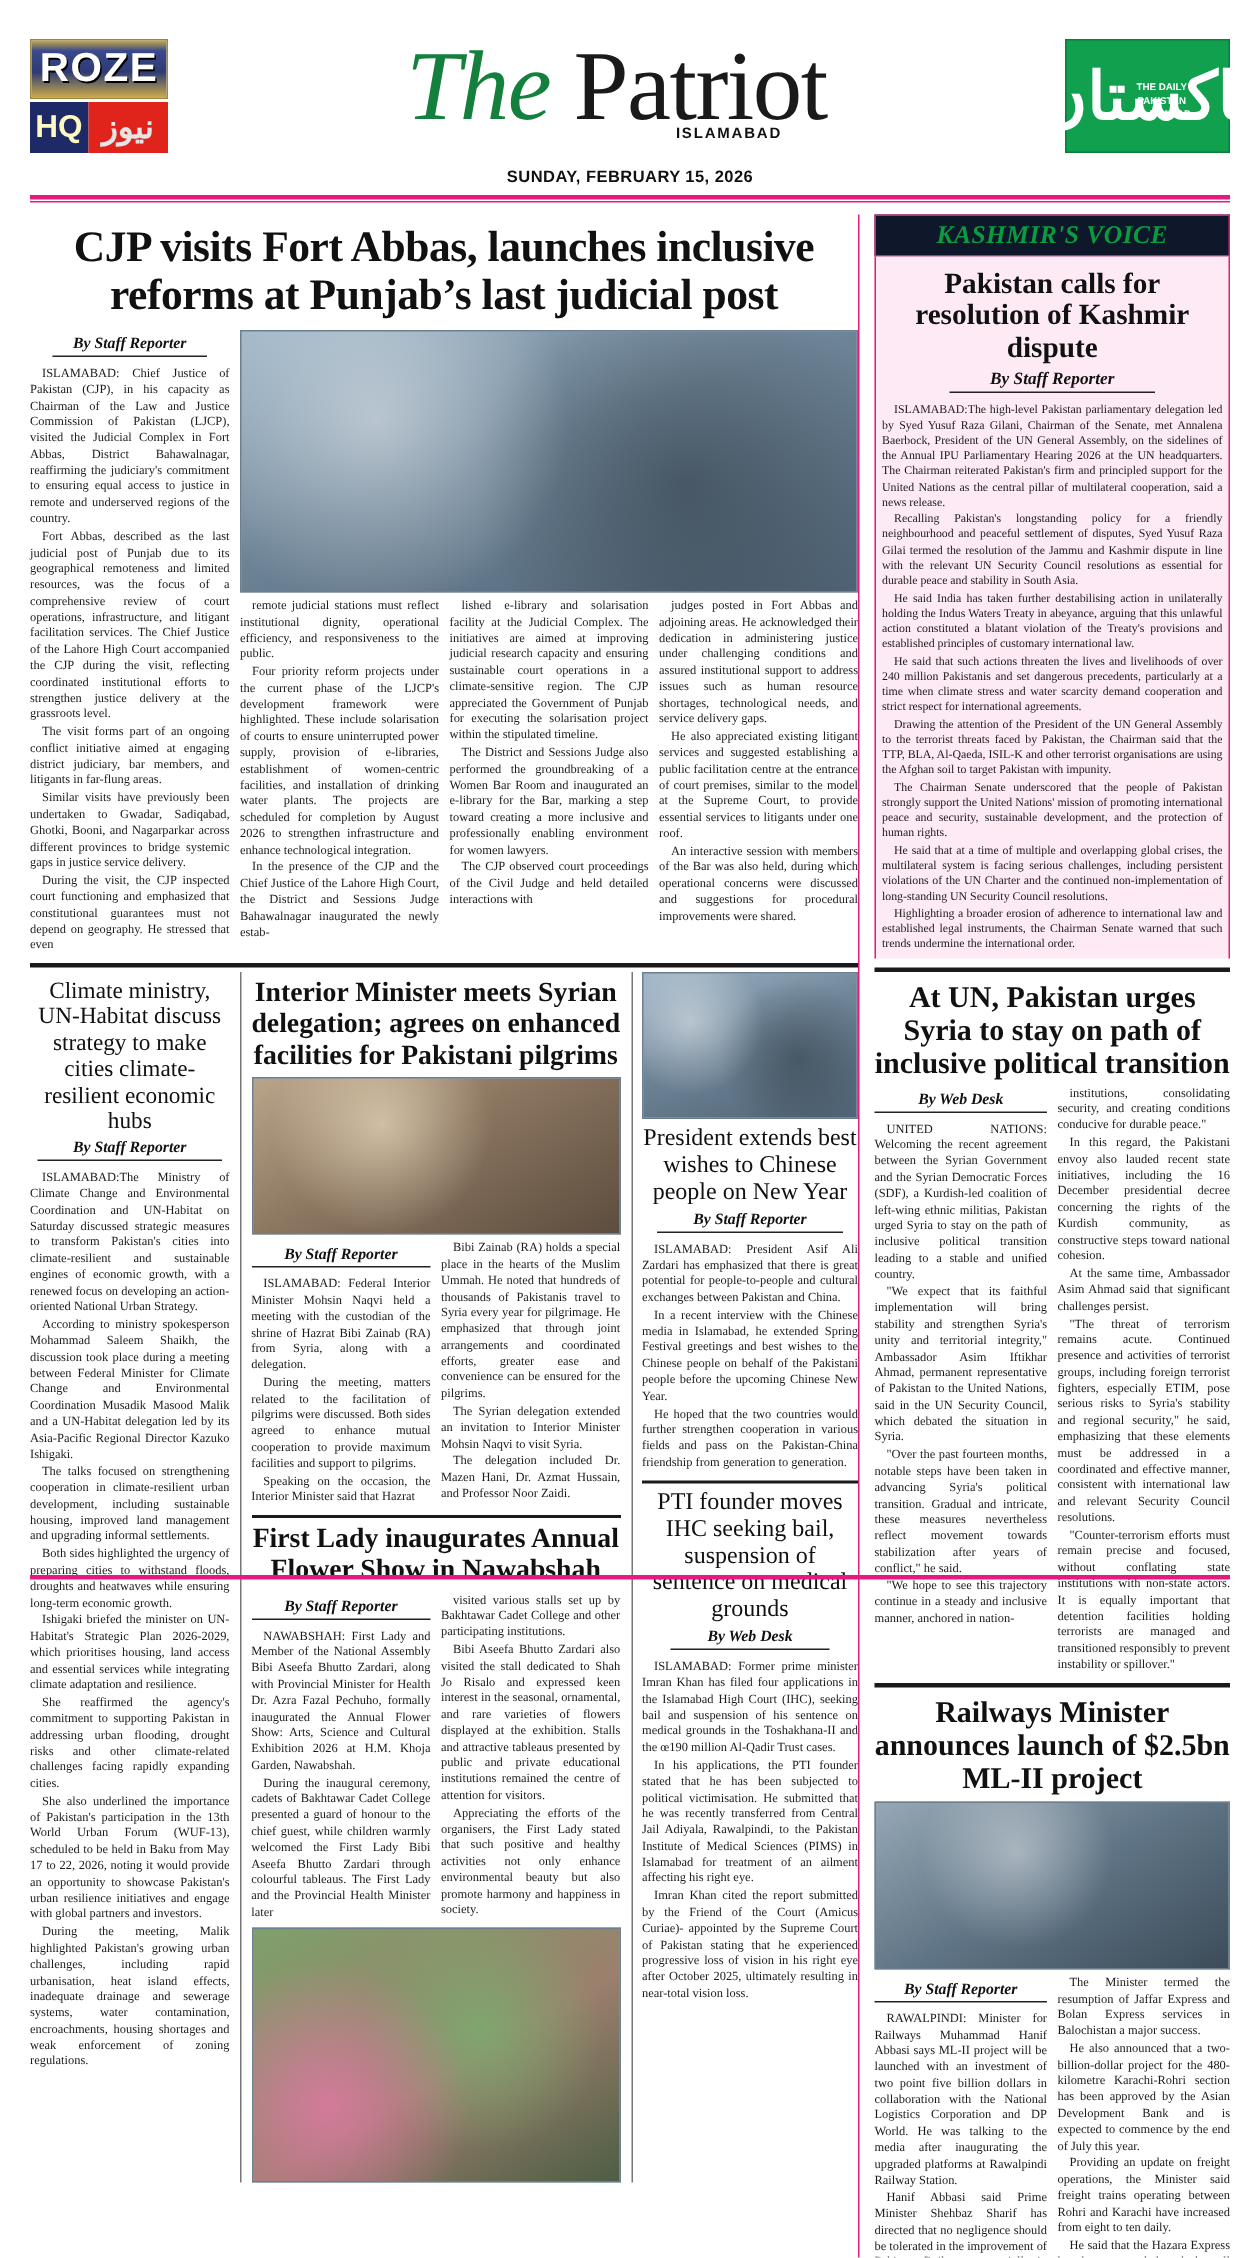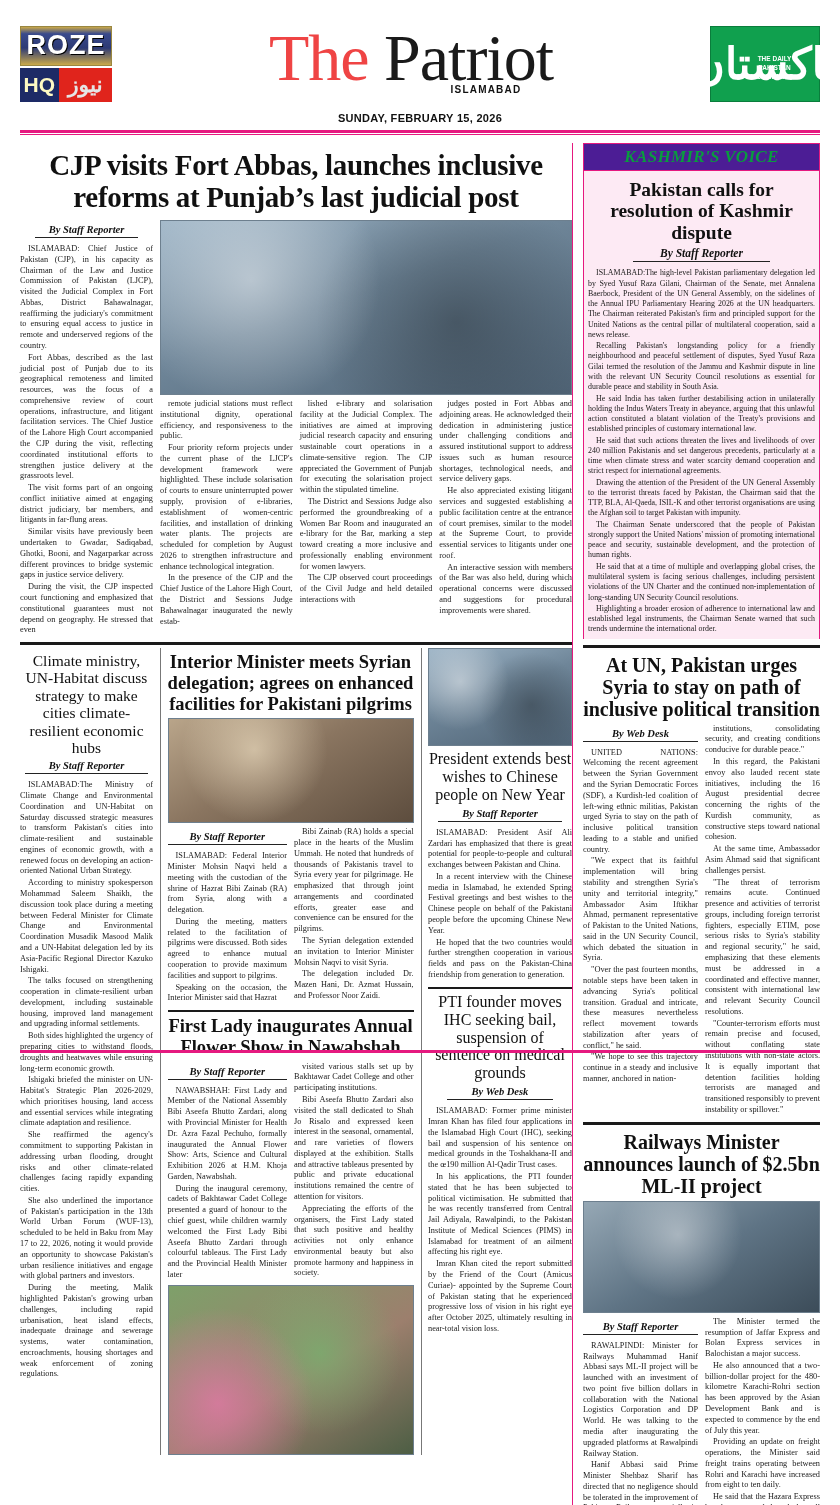--- a/index.html
+++ b/index.html
@@ -23,21 +23,21 @@
     border:1px solid #9a8740; text-shadow: 1px 1px 0 #000;
   }
   .roze-bot { display:flex; margin-top:2px; height:34px; }
   .roze-hq { background:#1d2a66; color:#fef9c3; font-family:"Liberation Sans",sans-serif;
     font-weight:bold; font-size:21px; width:42%; display:flex; align-items:center; justify-content:center; }
   .roze-urdu { background:#e0241c; color:#e5e5e5; font-size:22px; width:58%;
     display:flex; align-items:center; justify-content:center; font-weight:bold; }
 
   .title-block { text-align:center; flex:1; margin-top:-6px; }
   .title-main { font-size: 66px; line-height: 0.95; letter-spacing:-1px; font-family:"Liberation Serif",serif; }
-  .title-the { color:#ef4444; font-weight:normal; }
+  .title-the { color:#15803d; font-style:italic; font-weight:normal; }
   .title-patriot { color:#1a1a1a; font-weight:normal; }
   .title-sub { font-family:"Liberation Sans",sans-serif; font-weight:bold; font-size:10px;
      letter-spacing:1.2px; margin-top:-6px; margin-left:150px; }
 
   .logo-urdu { width: 110px; height: 76px; background:#10a04e; border:1px solid #0a7d3c;
      position:relative; display:flex; align-items:center; justify-content:center; }
   .logo-urdu .ur-big { color:#fff; font-size:44px; font-weight:bold; letter-spacing:-2px; }
   .logo-urdu .ur-en { position:absolute; left:44px; top:28px; color:#fff;
      font-family:"Liberation Sans",sans-serif; font-weight:bold; font-size:6.5px; line-height:1.35; text-align:center; }
 
@@ -80,21 +80,21 @@
       linear-gradient(150deg,#b9a58a 0%, #8a7560 45%, #5d4d3e 100%); }
   .photo.flower::after { background:
       radial-gradient(circle at 20% 70%, rgba(230,120,170,.75), transparent 42%),
       radial-gradient(circle at 62% 40%, rgba(120,175,110,.8), transparent 45%),
       linear-gradient(150deg,#7ea06a 0%, #9c7f6d 55%, #4d5e44 100%); }
   .photo.rail::after { background:
       radial-gradient(circle at 40% 30%, rgba(255,255,255,.4), transparent 40%),
       linear-gradient(150deg,#96a8b5 0%, #5f7485 50%, #3c4c59 100%); }
 
   
-  .kashmir-box { border:1px solid #e5197f; background:#4c1d95; padding:3px 5px; }
+  .kashmir-box { border:1px solid #e5197f; background:#0f172a; padding:3px 5px; }
   .kashmir-title { text-align:center; font-family:"Liberation Serif",serif;
      font-style:italic; font-weight:bold; font-size:17px; color:#0a9b3f; letter-spacing:0.3px; }
   h2.sub {
     font-size:19.5px; line-height:1.1; text-align:center; font-weight:bold; margin:6px 0 4px 0;
   }
   h2.sub.sm { font-size:20px; }
   p.body.k { font-size:7.9px; }
 
   
   h3.mid { font-size:16px; line-height:1.12; text-align:center; font-weight:bold; margin:4px 0 4px 0; }
@@ -277,21 +277,21 @@
       <div class="cols" style="gap:7px;">
         <div class="col">
           <div class="byline small" style="width:100%;">By Web Desk</div>
           <p class="body">UNITED NATIONS: Welcoming the recent agreement between the Syrian Government and the Syrian Democratic Forces (SDF), a Kurdish-led coalition of left-wing ethnic militias, Pakistan urged Syria to stay on the path of inclusive political transition leading to a stable and unified country.</p>
           <p class="body">"We expect that its faithful implementation will bring stability and strengthen Syria's unity and territorial integrity," Ambassador Asim Iftikhar Ahmad, permanent representative of Pakistan to the United Nations, said in the UN Security Council, which debated the situation in Syria.</p>
           <p class="body">"Over the past fourteen months, notable steps have been taken in advancing Syria's political transition. Gradual and intricate, these measures nevertheless reflect movement towards stabilization after years of conflict," he said.</p>
           <p class="body">"We hope to see this trajectory continue in a steady and inclusive manner, anchored in nation-</p>
         </div>
         <div class="col">
           <p class="body">institutions, consolidating security, and creating conditions conducive for durable peace."</p>
-          <p class="body">In this regard, the Pakistani envoy also lauded recent state initiatives, including the 16 August presidential decree concerning the rights of the Kurdish community, as constructive steps toward national cohesion.</p>
+          <p class="body">In this regard, the Pakistani envoy also lauded recent state initiatives, including the 16 December presidential decree concerning the rights of the Kurdish community, as constructive steps toward national cohesion.</p>
           <p class="body">At the same time, Ambassador Asim Ahmad said that significant challenges persist.</p>
           <p class="body">"The threat of terrorism remains acute. Continued presence and activities of terrorist groups, including foreign terrorist fighters, especially ETIM, pose serious risks to Syria's stability and regional security," he said, emphasizing that these elements must be addressed in a coordinated and effective manner, consistent with international law and relevant Security Council resolutions.</p>
           <p class="body">"Counter-terrorism efforts must remain precise and focused, without conflating state institutions with non-state actors. It is equally important that detention facilities holding terrorists are managed and transitioned responsibly to prevent instability or spillover."</p>
         </div>
       </div>
 
       <div class="blackbar"></div>
 
       <h2 class="sub sm">Railways Minister announces launch of $2.5bn ML-II project</h2>
       <div class="photo rail" style="height:112px;width:100%;margin-top:2px;"></div>

